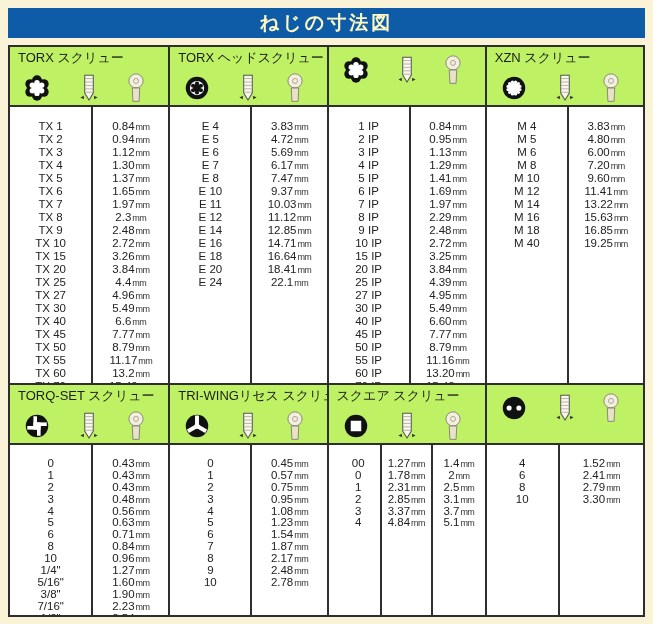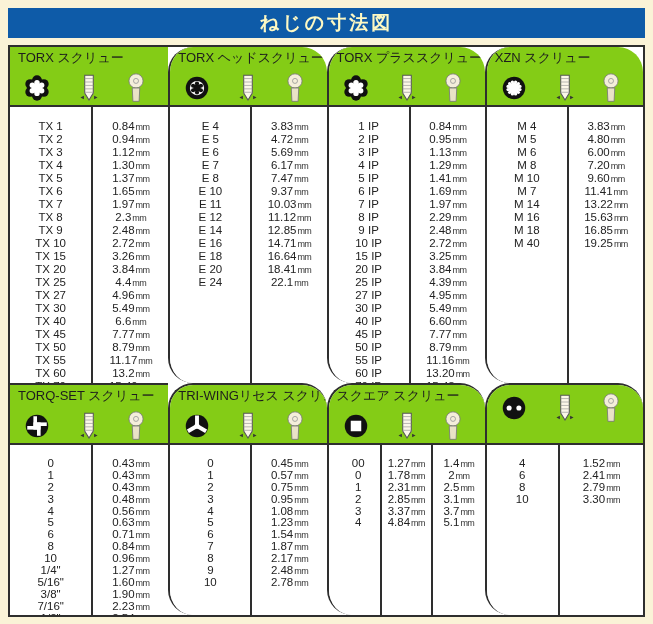--- a/index.html
+++ b/index.html
@@ -14,24 +14,24 @@
     font-size:19px; font-weight:bold; letter-spacing:3px;
     display:flex; align-items:center; justify-content:center;
   }
   .grid {
     margin-top:7px; height:572px; box-sizing:border-box;
     border:2px solid #2E2E2E; background:#fff;
     display:grid; grid-template-columns:repeat(4,1fr);
     grid-template-rows:336px 232px;
   }
   .panel { display:flex; flex-direction:column; overflow:hidden; box-sizing:border-box; }
-  .grid > .panel:not(:nth-child(4n+1)) { border-left:2px solid #2E2E2E;border-radius:25px; }
+  .grid > .panel:not(:nth-child(4n+1)) { border-left:2px solid #2E2E2E; }
   .panel-bottom { border-top:2px solid #2E2E2E; }
   .panel-header {
-    background:#84cc16; border-bottom:2px solid #2E2E2E;
+    background:#bef264; border-bottom:2px solid #2E2E2E;
     height:60px; box-sizing:border-box; padding:2px 8px 0 8px;
     flex:0 0 auto;
   }
   .panel-title { font-size:13px; color:#1d1d1d; white-space:nowrap; }
   .icon-row { display:flex; align-items:center; justify-content:space-between; padding:0 14px 0 4px; height:42px; }
   .icon { display:inline-flex; }
   .icon svg { display:block; }
   .icon-recess svg { width:30px; height:30px; }
   .icon-side svg   { width:24px; height:30px; }
   .icon-head svg   { width:20px; height:32px; }
@@ -199,21 +199,20 @@
             <div class="cell">12.85<span class="unit">mm</span></div>
             <div class="cell">14.71<span class="unit">mm</span></div>
             <div class="cell">16.64<span class="unit">mm</span></div>
             <div class="cell">18.41<span class="unit">mm</span></div>
             <div class="cell">22.1<span class="unit">mm</span></div>
           </div>
         </div>
       </div>
       <div class="panel panel-top">
         <div class="panel-header">
-          <div class="panel-title">TORX プラススクリュー</div>
           <div class="icon-row">
             <span class="icon icon-recess">
               <svg viewBox="-20 -20 40 40">
                 <circle cx="9.09" cy="5.25" r="6.5" fill="#111"></circle>
                 <circle cx="0.00" cy="10.50" r="6.5" fill="#111"></circle>
                 <circle cx="-9.09" cy="5.25" r="6.5" fill="#111"></circle>
                 <circle cx="-9.09" cy="-5.25" r="6.5" fill="#111"></circle>
                 <circle cx="-0.00" cy="-10.50" r="6.5" fill="#111"></circle>
                 <circle cx="9.09" cy="-5.25" r="6.5" fill="#111"></circle>
                 <circle r="13" fill="#111"></circle>
@@ -331,21 +330,21 @@
             </span>
           </div>
         </div>
         <div class="panel-body">
           <div class="col" style="flex: 52 0 0px;">
             <div class="cell">M 4</div>
             <div class="cell">M 5</div>
             <div class="cell">M 6</div>
             <div class="cell">M 8</div>
             <div class="cell">M 10</div>
-            <div class="cell">M 7</div>
+            <div class="cell">M 12</div>
             <div class="cell">M 14</div>
             <div class="cell">M 16</div>
             <div class="cell">M 18</div>
             <div class="cell">M 40</div>
           </div>
           <div class="col" style="flex: 48 0 0px;">
             <div class="cell">3.83<span class="unit">mm</span></div>
             <div class="cell">4.80<span class="unit">mm</span></div>
             <div class="cell">6.00<span class="unit">mm</span></div>
             <div class="cell">7.20<span class="unit">mm</span></div>

